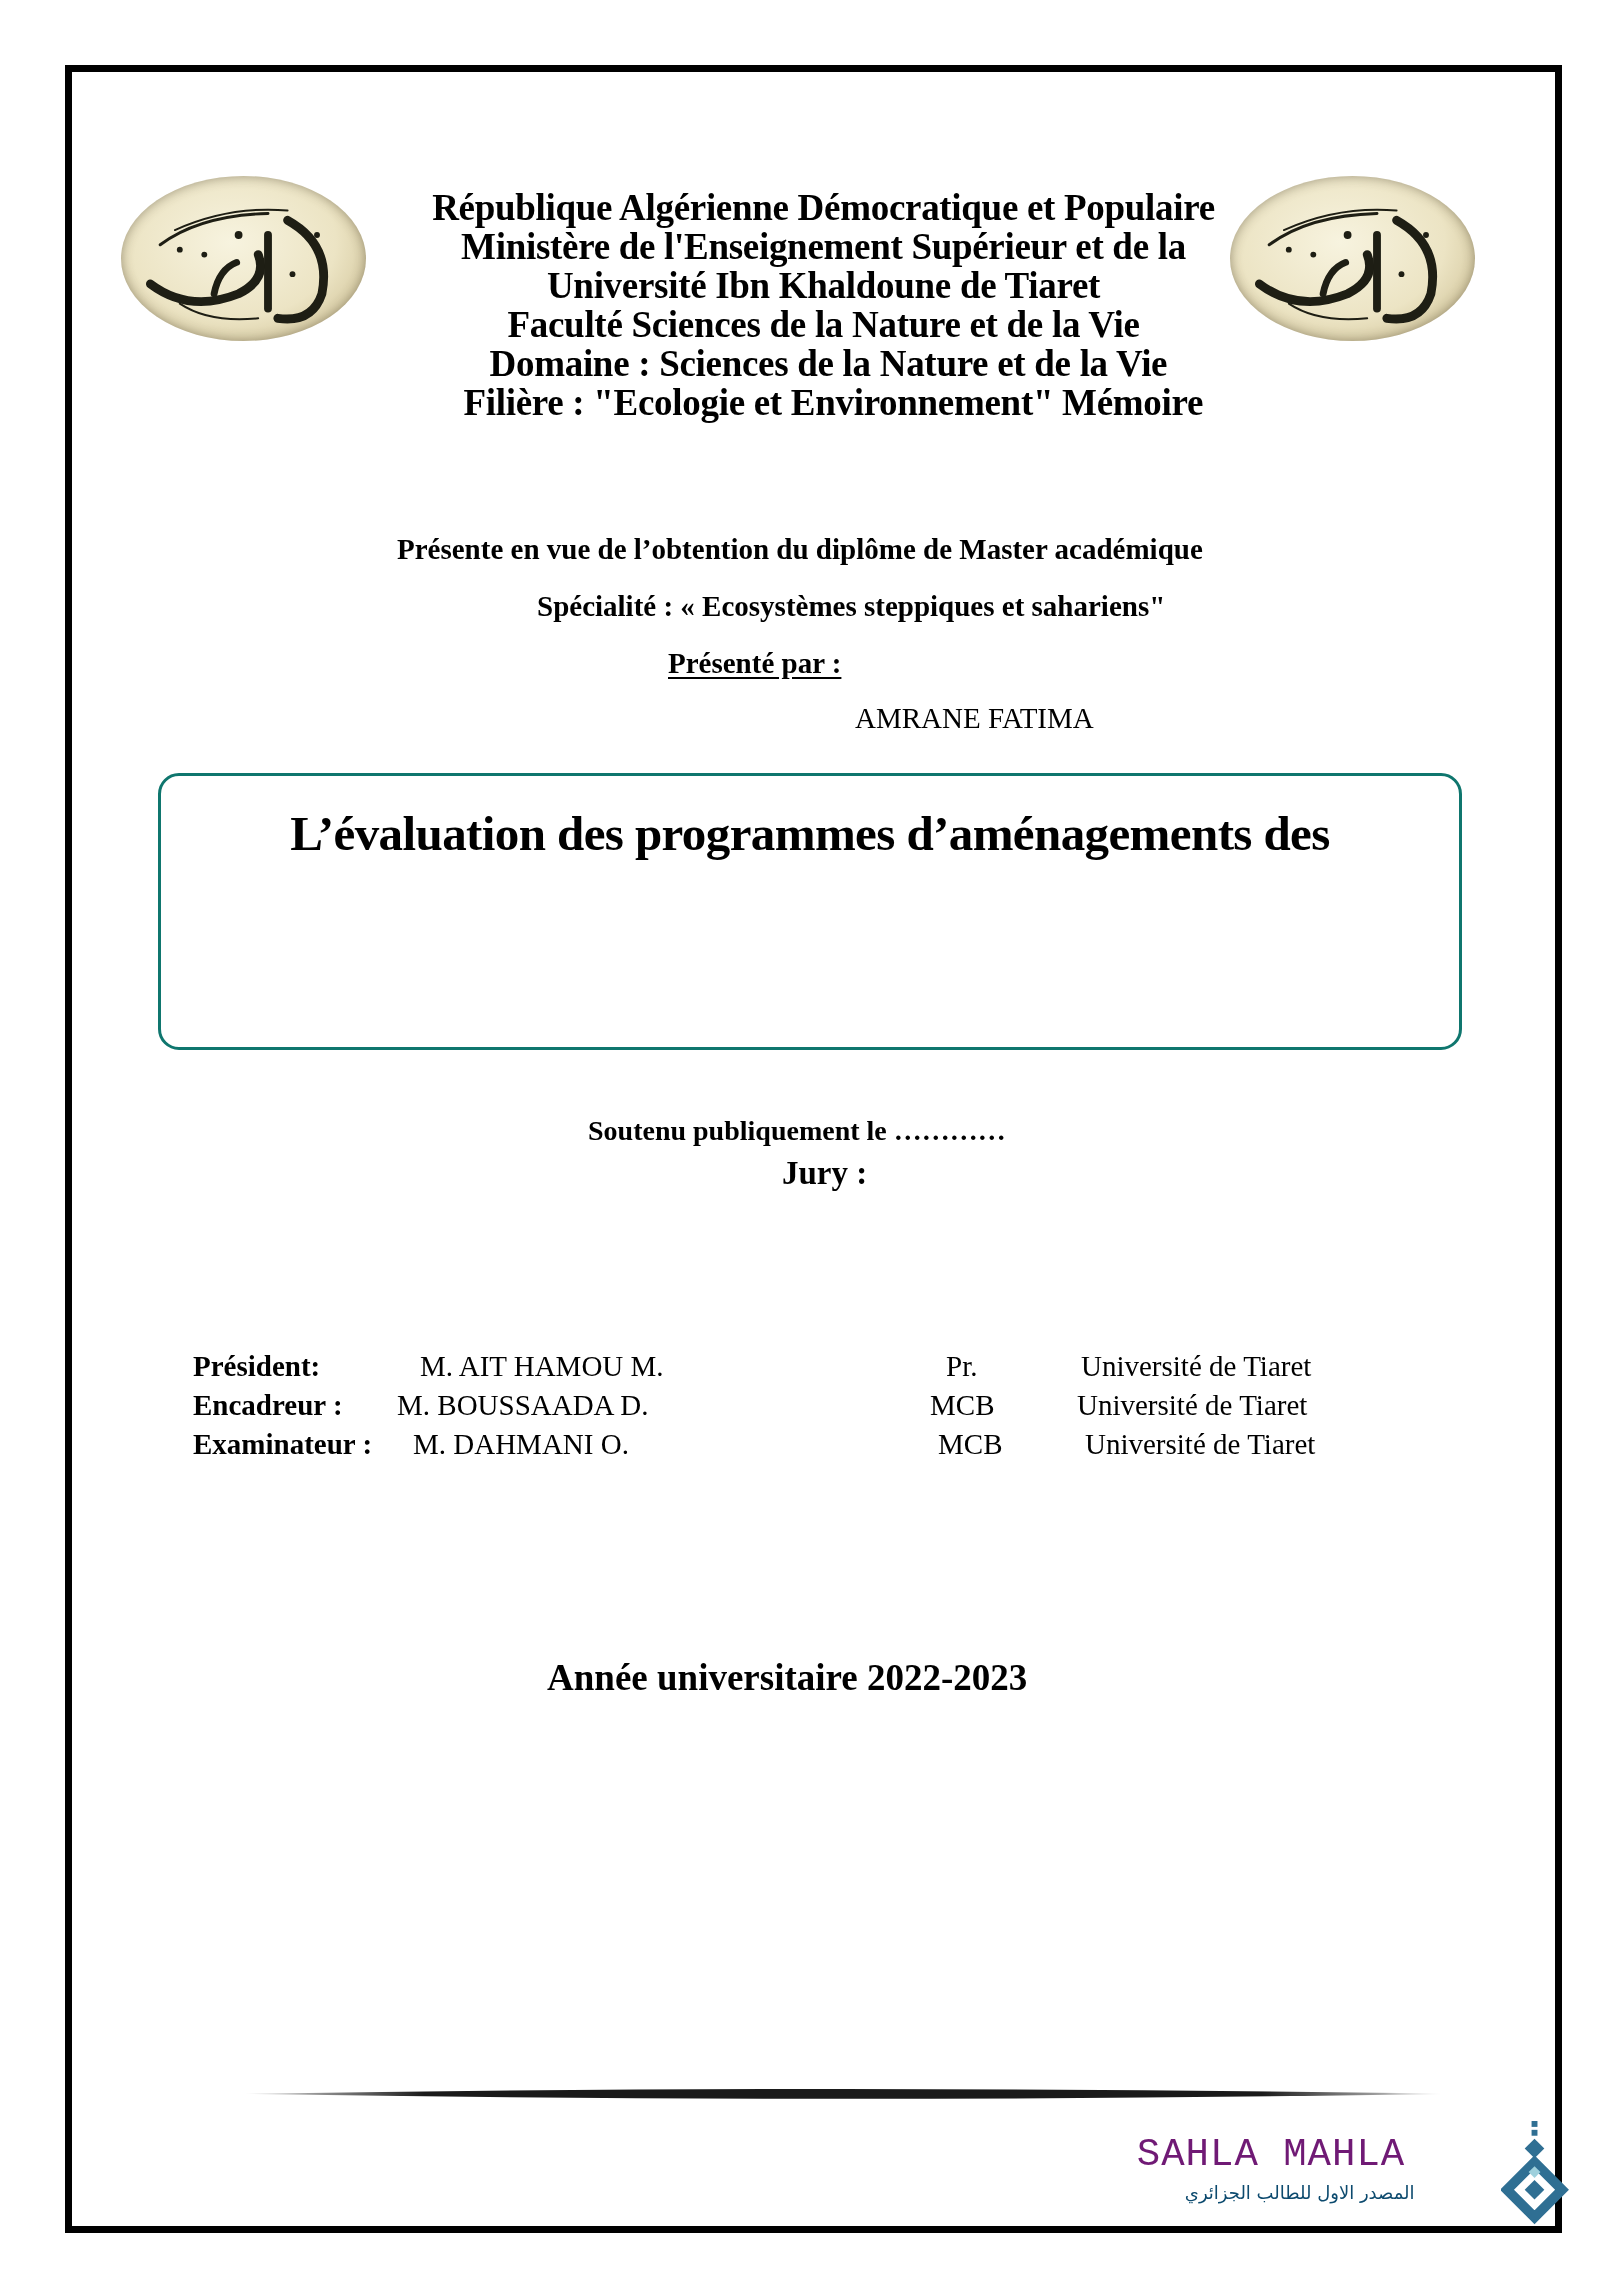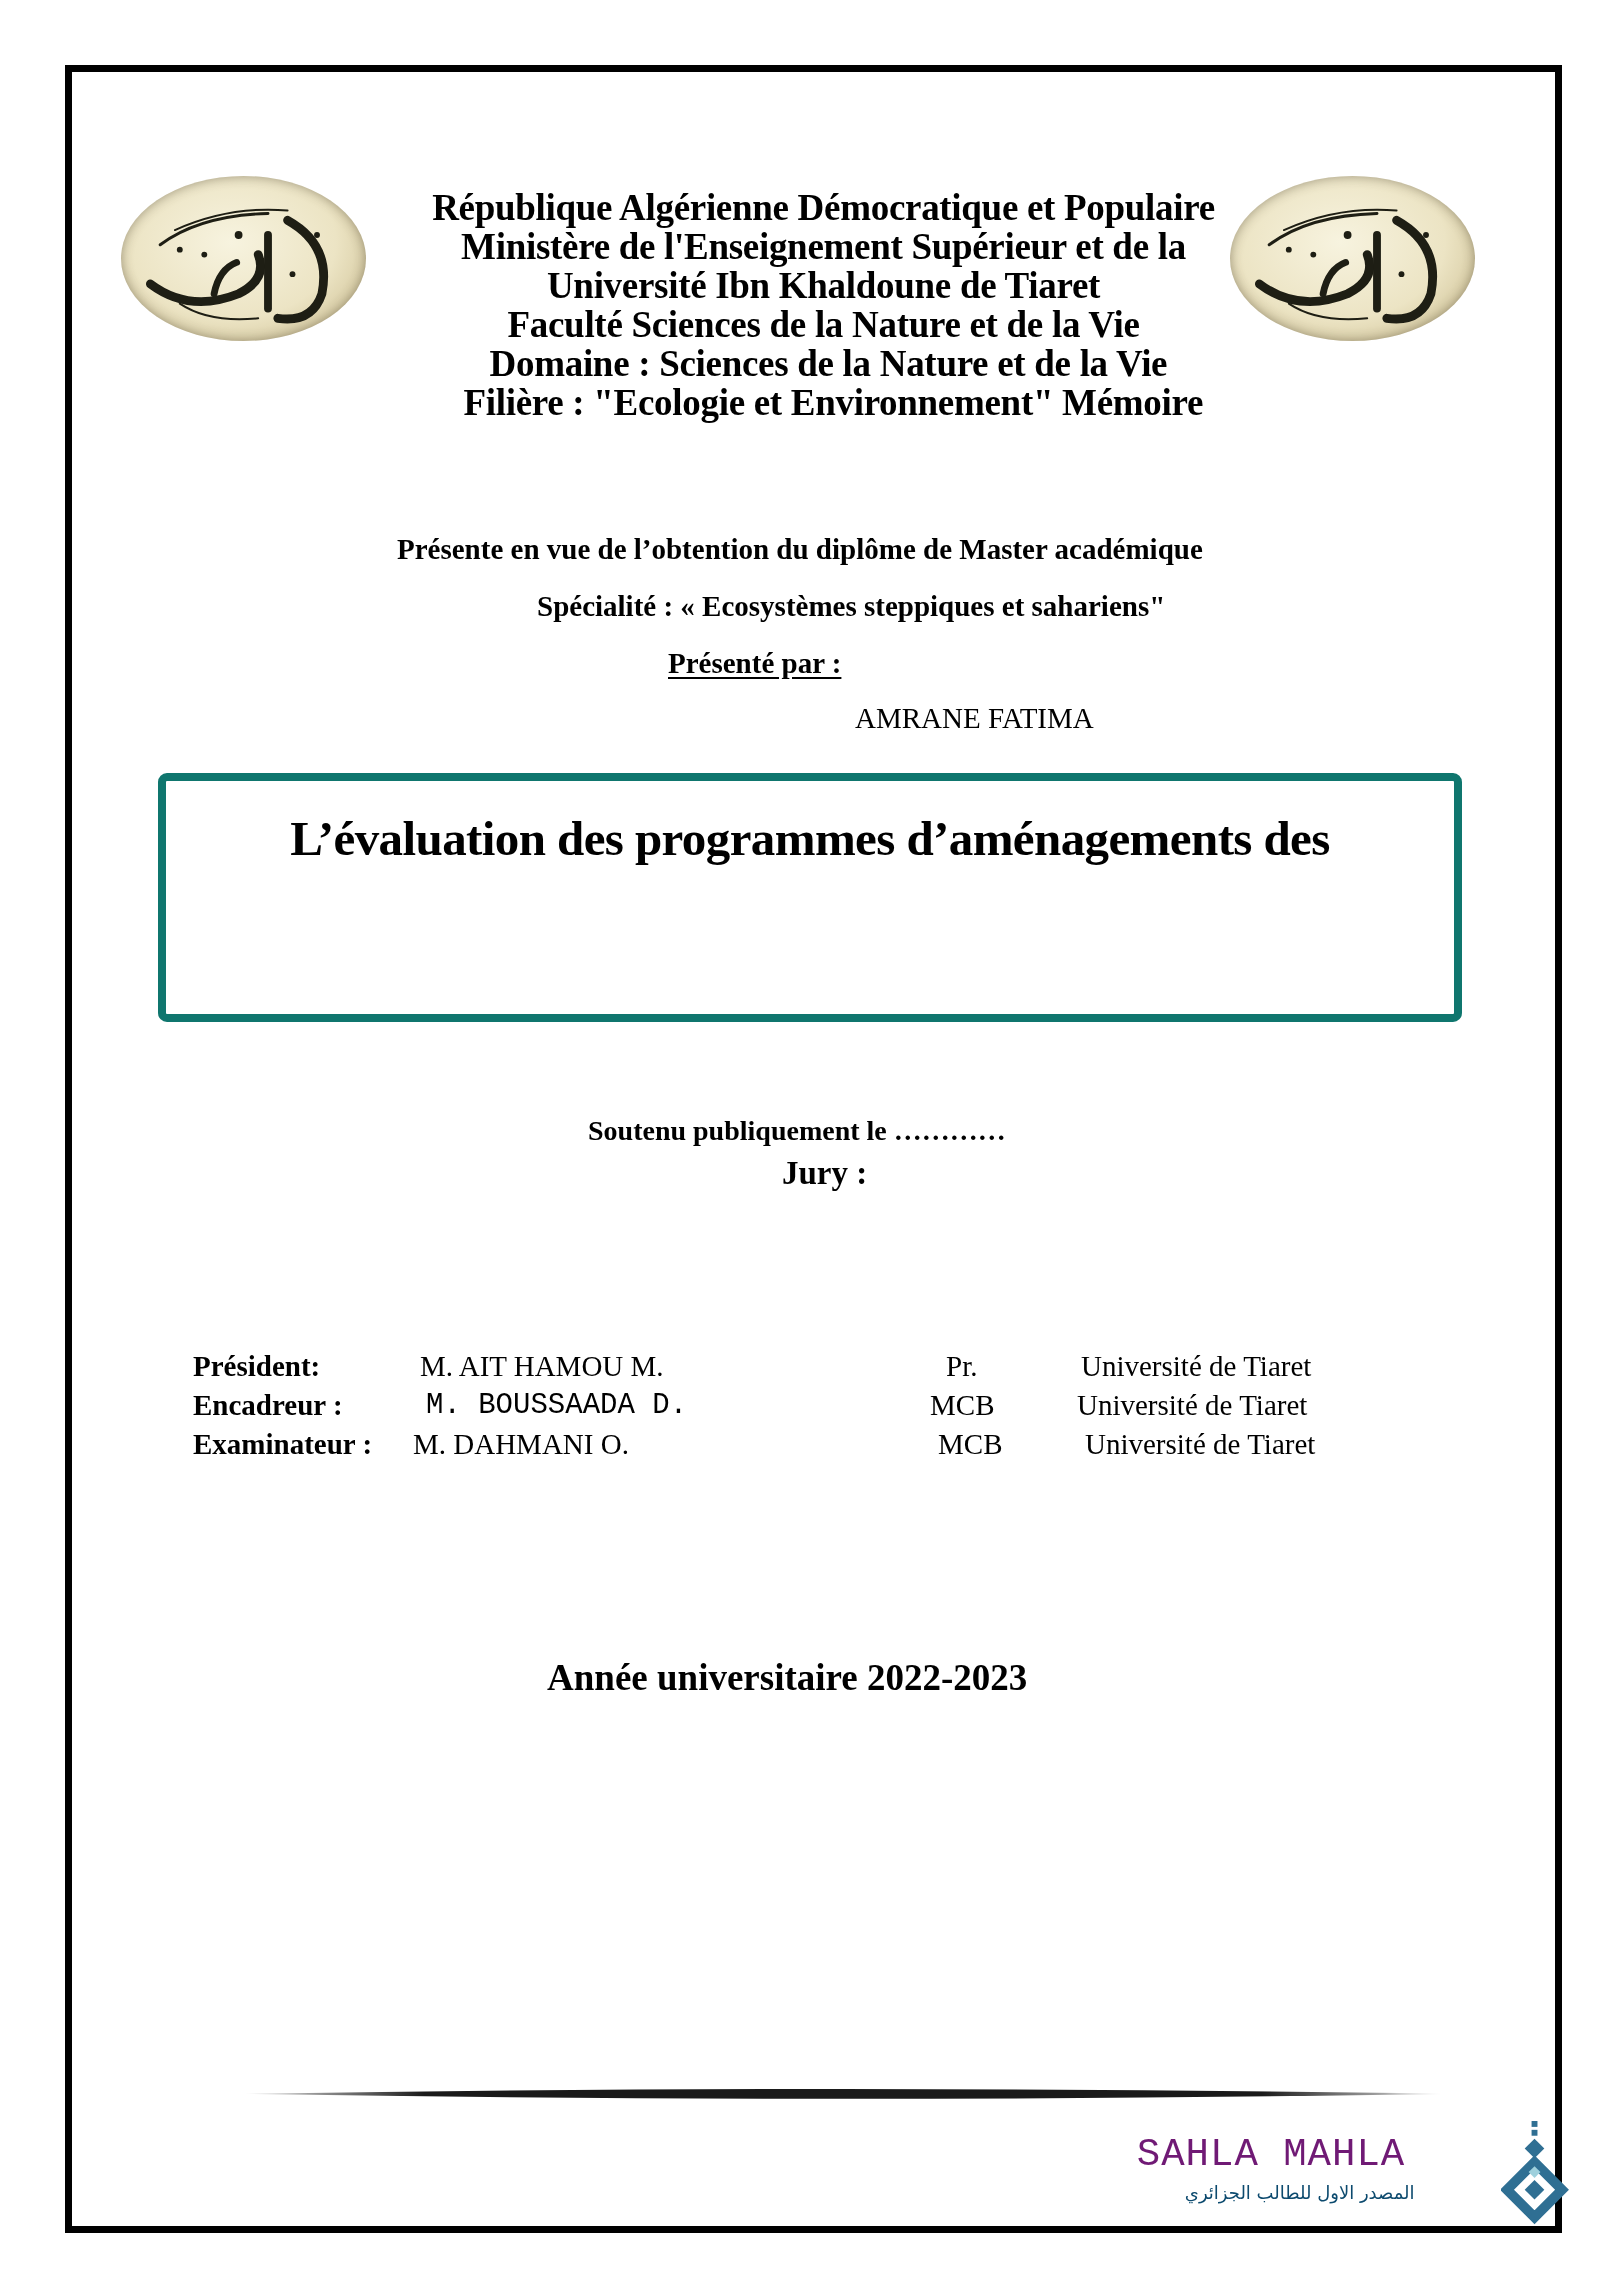--- a/index.html
+++ b/index.html
@@ -25,22 +25,22 @@
     position: absolute; width: 245px; height: 165px; border-radius: 50%;
     background: radial-gradient(ellipse at 45% 40%, #f7f3df 0%, #ece4c4 55%, #d5c9a0 80%, #a79a74 100%);
     box-shadow: inset 0 0 11.8px rgba(60,50,30,0.45);
     overflow: hidden;
   }
   .logo svg { position: absolute; left: 0; top: 0; }
 
   .line { position: absolute; white-space: nowrap; font-weight: bold; font-size: 29px; }
 
   .title-box {
-    position: absolute; left: 158px; top: 773px; width: 1304px; height: 249px;
-    border: 8px solid #0f766e; border-radius: 9px; box-sizing: border-box;
+    position: absolute; left: 158px; top: 773px; width: 1304px; height: 277px;
+    border: 3px solid #0f766e; border-radius: 21px; box-sizing: border-box;
   }
   .title-line {
     position: absolute; left: 0; width: 100%; text-align: center;
     font-weight: bold; font-size: 49px; letter-spacing: -0.6px; white-space: nowrap;
   }
 
   .jury-table { position: absolute; left: 193px; top: 1347px; font-size: 29px; line-height: 39px; }
   .jury-row { position: relative; height: 39px; white-space: nowrap; }
   .jury-row span { position: absolute; top: 0; }
 
@@ -130,21 +130,21 @@
 
 <div class="jury-table">
   <div class="jury-row">
     <span class="b" style="left:0;">Président:</span>
     <span style="left:227px;">M. AIT HAMOU M.</span>
     <span style="left:753px;">Pr.</span>
     <span style="left:888px;">Université de Tiaret</span>
   </div>
   <div class="jury-row">
     <span class="b" style="left:0;">Encadreur :</span>
-    <span style="left:233px;font-family:Liberation Mono, monospace;">M. BOUSSAADA D.</span>
+    <span style="left:204px;">M. BOUSSAADA D.</span>
     <span style="left:737px;">MCB</span>
     <span style="left:884px;">Université de Tiaret</span>
   </div>
   <div class="jury-row">
     <span class="b" style="left:0;">Examinateur :</span>
     <span style="left:220px;">M. DAHMANI O.</span>
     <span style="left:745px;">MCB</span>
     <span style="left:892px;">Université de Tiaret</span>
   </div>
 </div>

